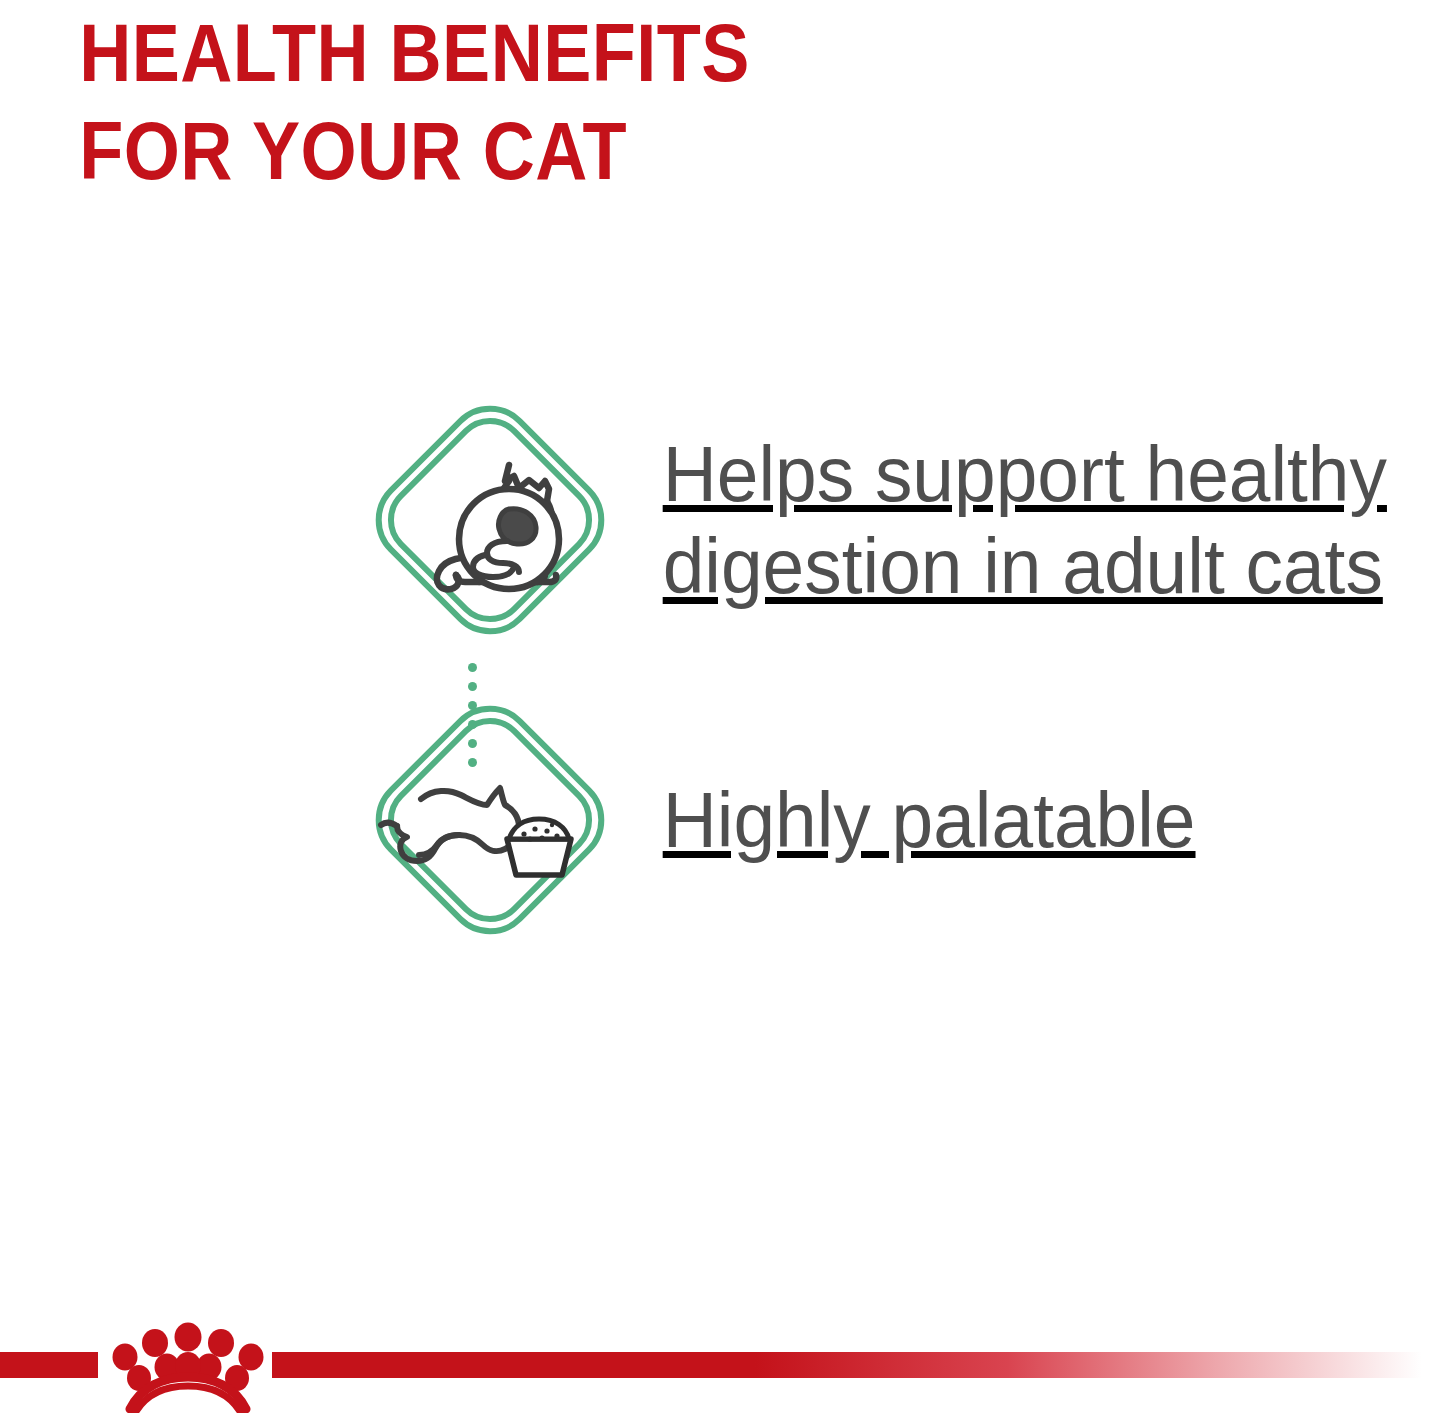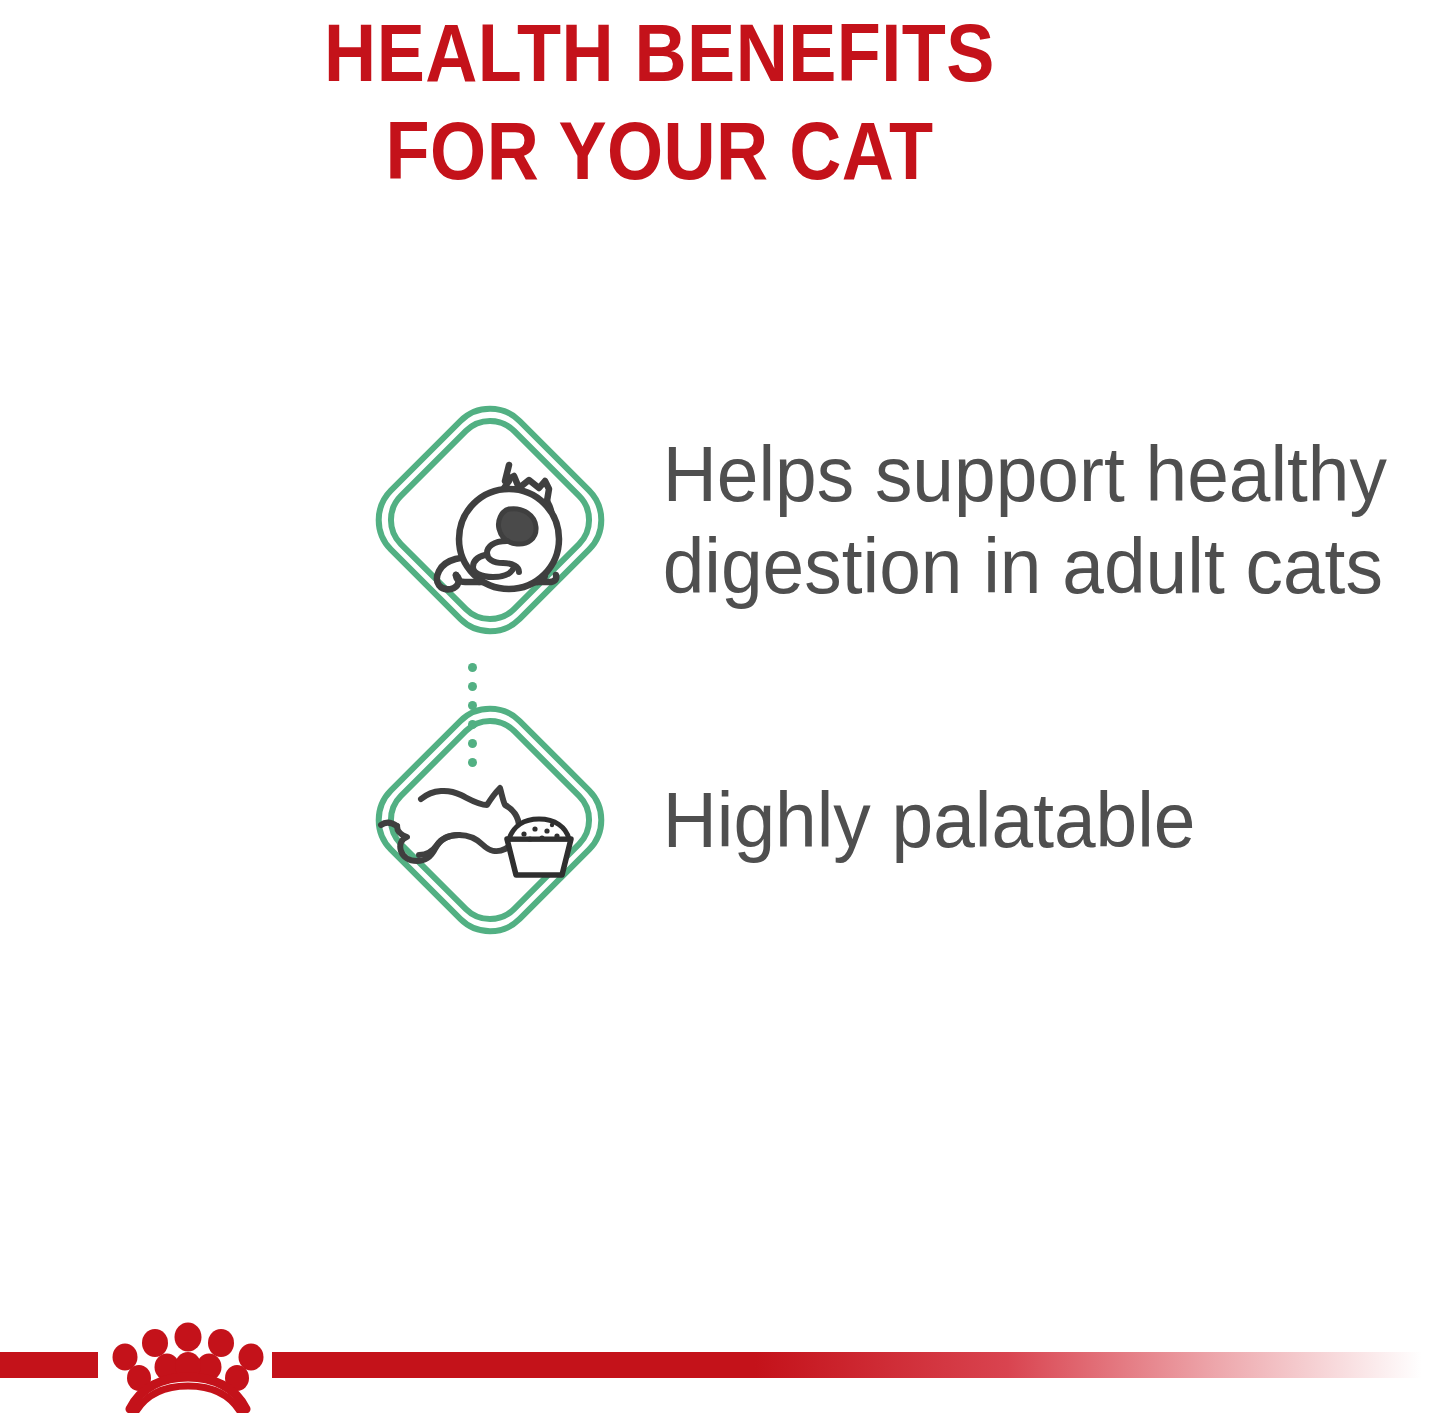--- a/index.html
+++ b/index.html
@@ -18,21 +18,20 @@
     overflow: hidden;
   }
 
   
   #header {
     position: absolute;
     left: 0;
     top: 0;
     width: 1319px;
     height: 210px;
-    text-align: center;
   }
   .title-line {
     color: #c4121a;
     font-family: "Liberation Sans Narrow", "Liberation Sans", sans-serif;
     font-weight: 700;
     font-size: 82px;
     line-height: 98px;
     letter-spacing: 0.5px;
     transform: scaleX(0.88);
     transform-origin: center center;
@@ -46,20 +45,21 @@
     left: 0;
     top: 370px;
     width: 1445px;
   }
   .benefit-row {
     position: relative;
     display: flex;
     align-items: center;
     width: 1445px;
     height: 300px;
+    text-decoration: underline;
   }
   .badge-cell {
     position: relative;
     width: 330px;
     min-width: 330px;
     height: 300px;
     display: flex;
     align-items: center;
     justify-content: center;
     margin-left: 325px;

